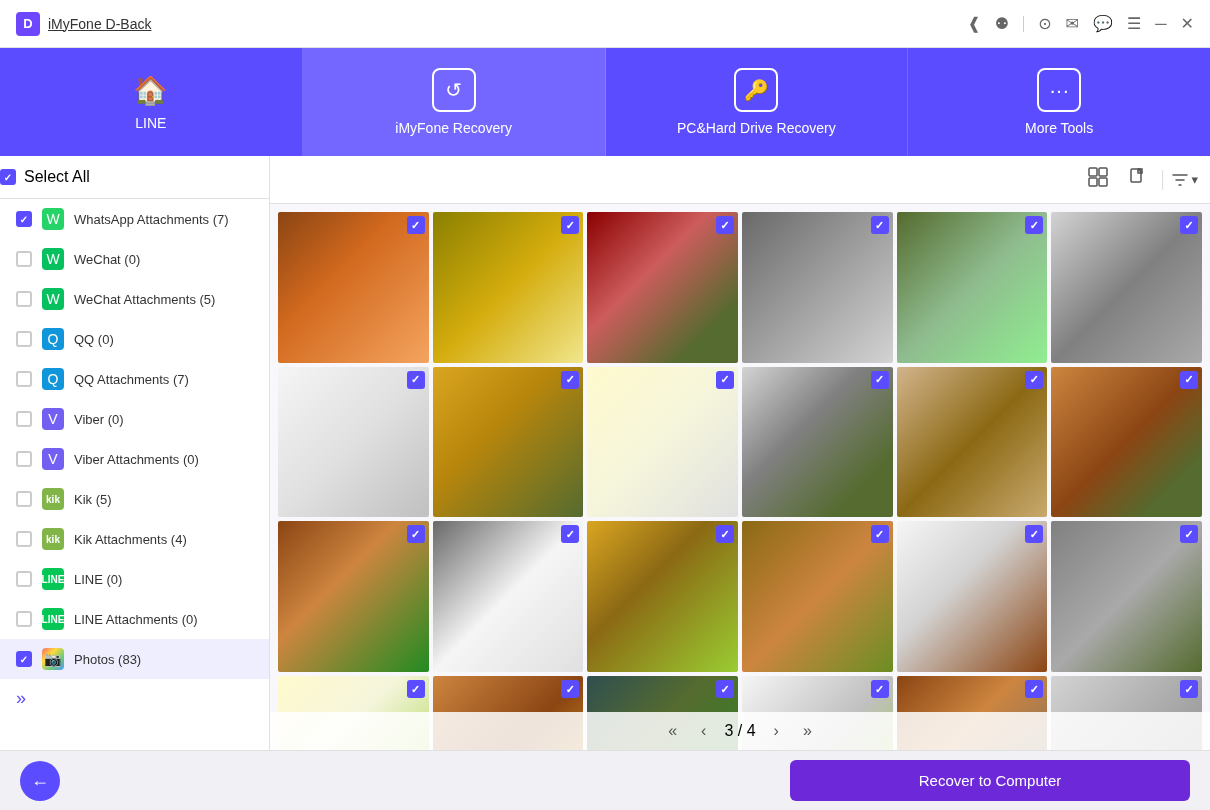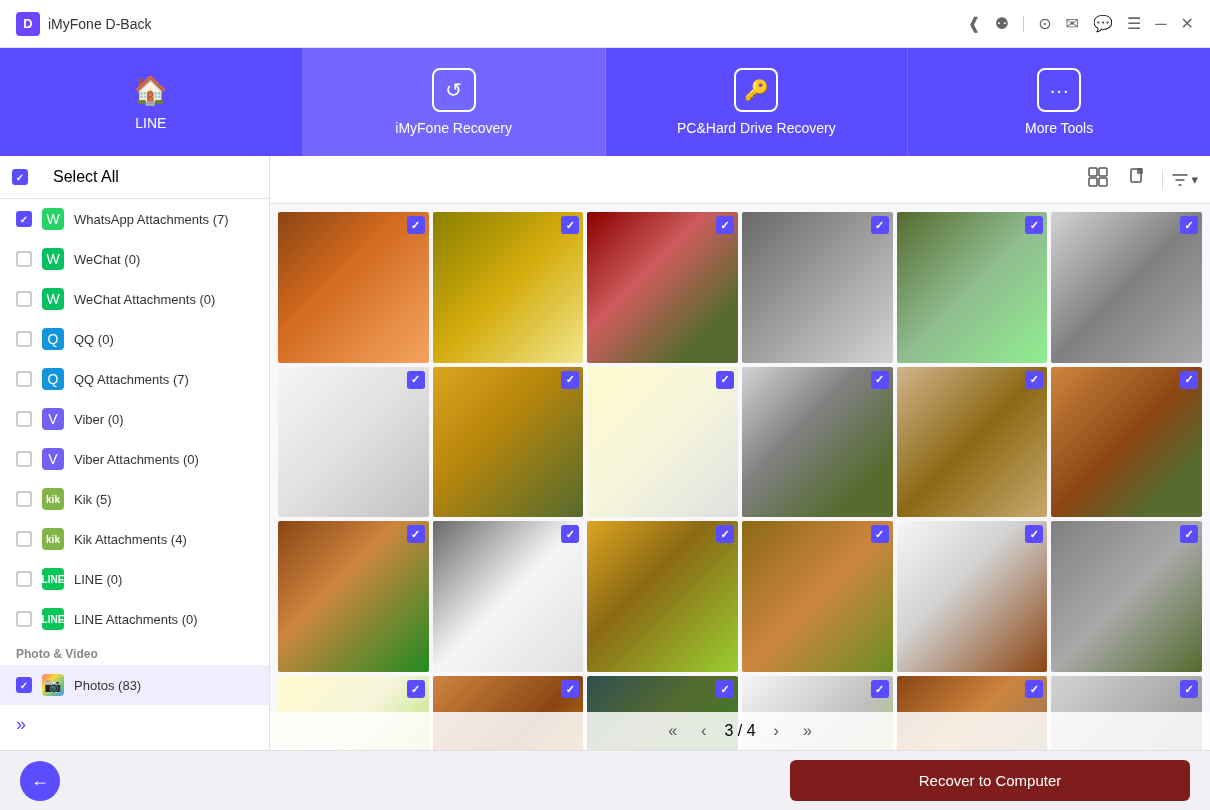--- a/index.html
+++ b/index.html
@@ -6,21 +6,21 @@
     body { font-family: -apple-system, BlinkMacSystemFont, 'Segoe UI', sans-serif; background: #f0f0f5; width: 1210px; height: 810px; overflow: hidden; }
 
     
     .title-bar {
       display: flex; align-items: center; justify-content: space-between;
       background: #ffffff; height: 48px; padding: 0 16px;
       border-bottom: 1px solid #e0e0e0;
     }
     .title-bar-left { display: flex; align-items: center; gap: 8px; }
     .title-bar-logo { width: 24px; height: 24px; background: #6c47ff; border-radius: 4px; display: flex; align-items: center; justify-content: center; color: white; font-weight: bold; font-size: 13px; }
-    .title-bar-app-name { font-size: 14px; font-weight: 500; color: #333; }
+    .title-bar-app-name { font-size: 14px; font-weight: 500; color: #333; text-decoration: underline; }
     .title-bar-right { display: flex; align-items: center; gap: 14px; color: #666; }
     .title-bar-right span { cursor: pointer; font-size: 16px; }
     .title-bar-right .divider { width: 1px; height: 16px; background: #ccc; }
     .win-btn { font-size: 14px; cursor: pointer; }
 
     
     .nav-tabs {
       display: flex; background: #5b4dff; height: 108px;
     }
     .nav-tab {
@@ -39,21 +39,21 @@
 
     
     .main-layout { display: flex; height: calc(810px - 48px - 108px - 60px); }
 
     
     .sidebar {
       width: 270px; background: #ffffff; border-right: 1px solid #e0e0e0;
       overflow-y: auto; flex-shrink: 0;
     }
     .sidebar-header {
-      display: flex; align-items: center; gap: 25px; padding: 12px 12px;
+      display: flex; align-items: center; gap: 8px; padding: 12px 0;
       border-bottom: 1px solid #e0e0e0;
     }
     .sidebar-item {
       display: flex; align-items: center; gap: 10px; padding: 9px 16px;
       cursor: pointer; font-size: 13px; color: #333;
     }
     .sidebar-item.selected { background: #eeeeff; }
     .sidebar-item .item-icon { width: 22px; height: 22px; border-radius: 4px; flex-shrink: 0; display: flex; align-items: center; justify-content: center; font-size: 14px; }
     .section-label { padding: 8px 16px 4px; font-size: 12px; color: #888; font-weight: 600; }
 
@@ -97,21 +97,21 @@
     .footer {
       height: 60px; background: #f0f0f5; border-top: 1px solid #e0e0e0;
       display: flex; align-items: center; justify-content: space-between;
       padding: 0 20px;
     }
     .back-btn {
       width: 40px; height: 40px; border-radius: 50%; background: #5b4dff; border: none;
       display: flex; align-items: center; justify-content: center; cursor: pointer; color: white; font-size: 18px;
     }
     .recover-btn {
-      background: #7f1d1d; color: white; border: none; border-radius: 6px;
+      background: #6d28d9; color: white; border: none; border-radius: 6px;
       padding: 12px 48px; font-size: 15px; font-weight: 500; cursor: pointer;
       flex: 1; margin-left: 20px; max-width: 400px;
     }
 
     .whatsapp-icon { background: #25D366; color: white; border-radius: 50%; }
     .wechat-icon { background: #07C160; color: white; border-radius: 50%; }
     .qq-icon { background: #1296db; color: white; border-radius: 50%; }
     .viber-icon { background: #7360f2; color: white; border-radius: 50%; }
     .kik-icon { background: #82B548; color: white; border-radius: 3px; }
     .line-icon { background: #06C755; color: white; border-radius: 4px; }
@@ -171,21 +171,21 @@
       <span>WhatsApp Attachments (7)</span>
     </div>
     <div class="sidebar-item">
       <div class="cb-wrapper"></div>
       <div class="item-icon wechat-icon">W</div>
       <span>WeChat (0)</span>
     </div>
     <div class="sidebar-item">
       <div class="cb-wrapper"></div>
       <div class="item-icon wechat-icon">W</div>
-      <span>WeChat Attachments (0)</span>
+      <span>WeChat Attachments (5)</span>
     </div>
     <div class="sidebar-item">
       <div class="cb-wrapper"></div>
       <div class="item-icon qq-icon">Q</div>
       <span>QQ (0)</span>
     </div>
     <div class="sidebar-item">
       <div class="cb-wrapper"></div>
       <div class="item-icon qq-icon">Q</div>
       <span>QQ Attachments (7)</span>
@@ -214,21 +214,20 @@
       <div class="cb-wrapper"></div>
       <div class="item-icon line-icon" style="font-size:10px;font-weight:bold;">LINE</div>
       <span>LINE (0)</span>
     </div>
     <div class="sidebar-item">
       <div class="cb-wrapper"></div>
       <div class="item-icon line-icon" style="font-size:10px;font-weight:bold;">LINE</div>
       <span>LINE Attachments (0)</span>
     </div>
 
-    <div class="section-label">Photo &amp; Video</div>
 
     <div class="sidebar-item selected">
       <div class="cb-wrapper checked"></div>
       <div class="item-icon photos-icon">📷</div>
       <span>Photos (83)</span>
     </div>
 
     <div class="sidebar-item">
       <span style="color:#5b4dff; font-size:18px;">»</span>
     </div>

